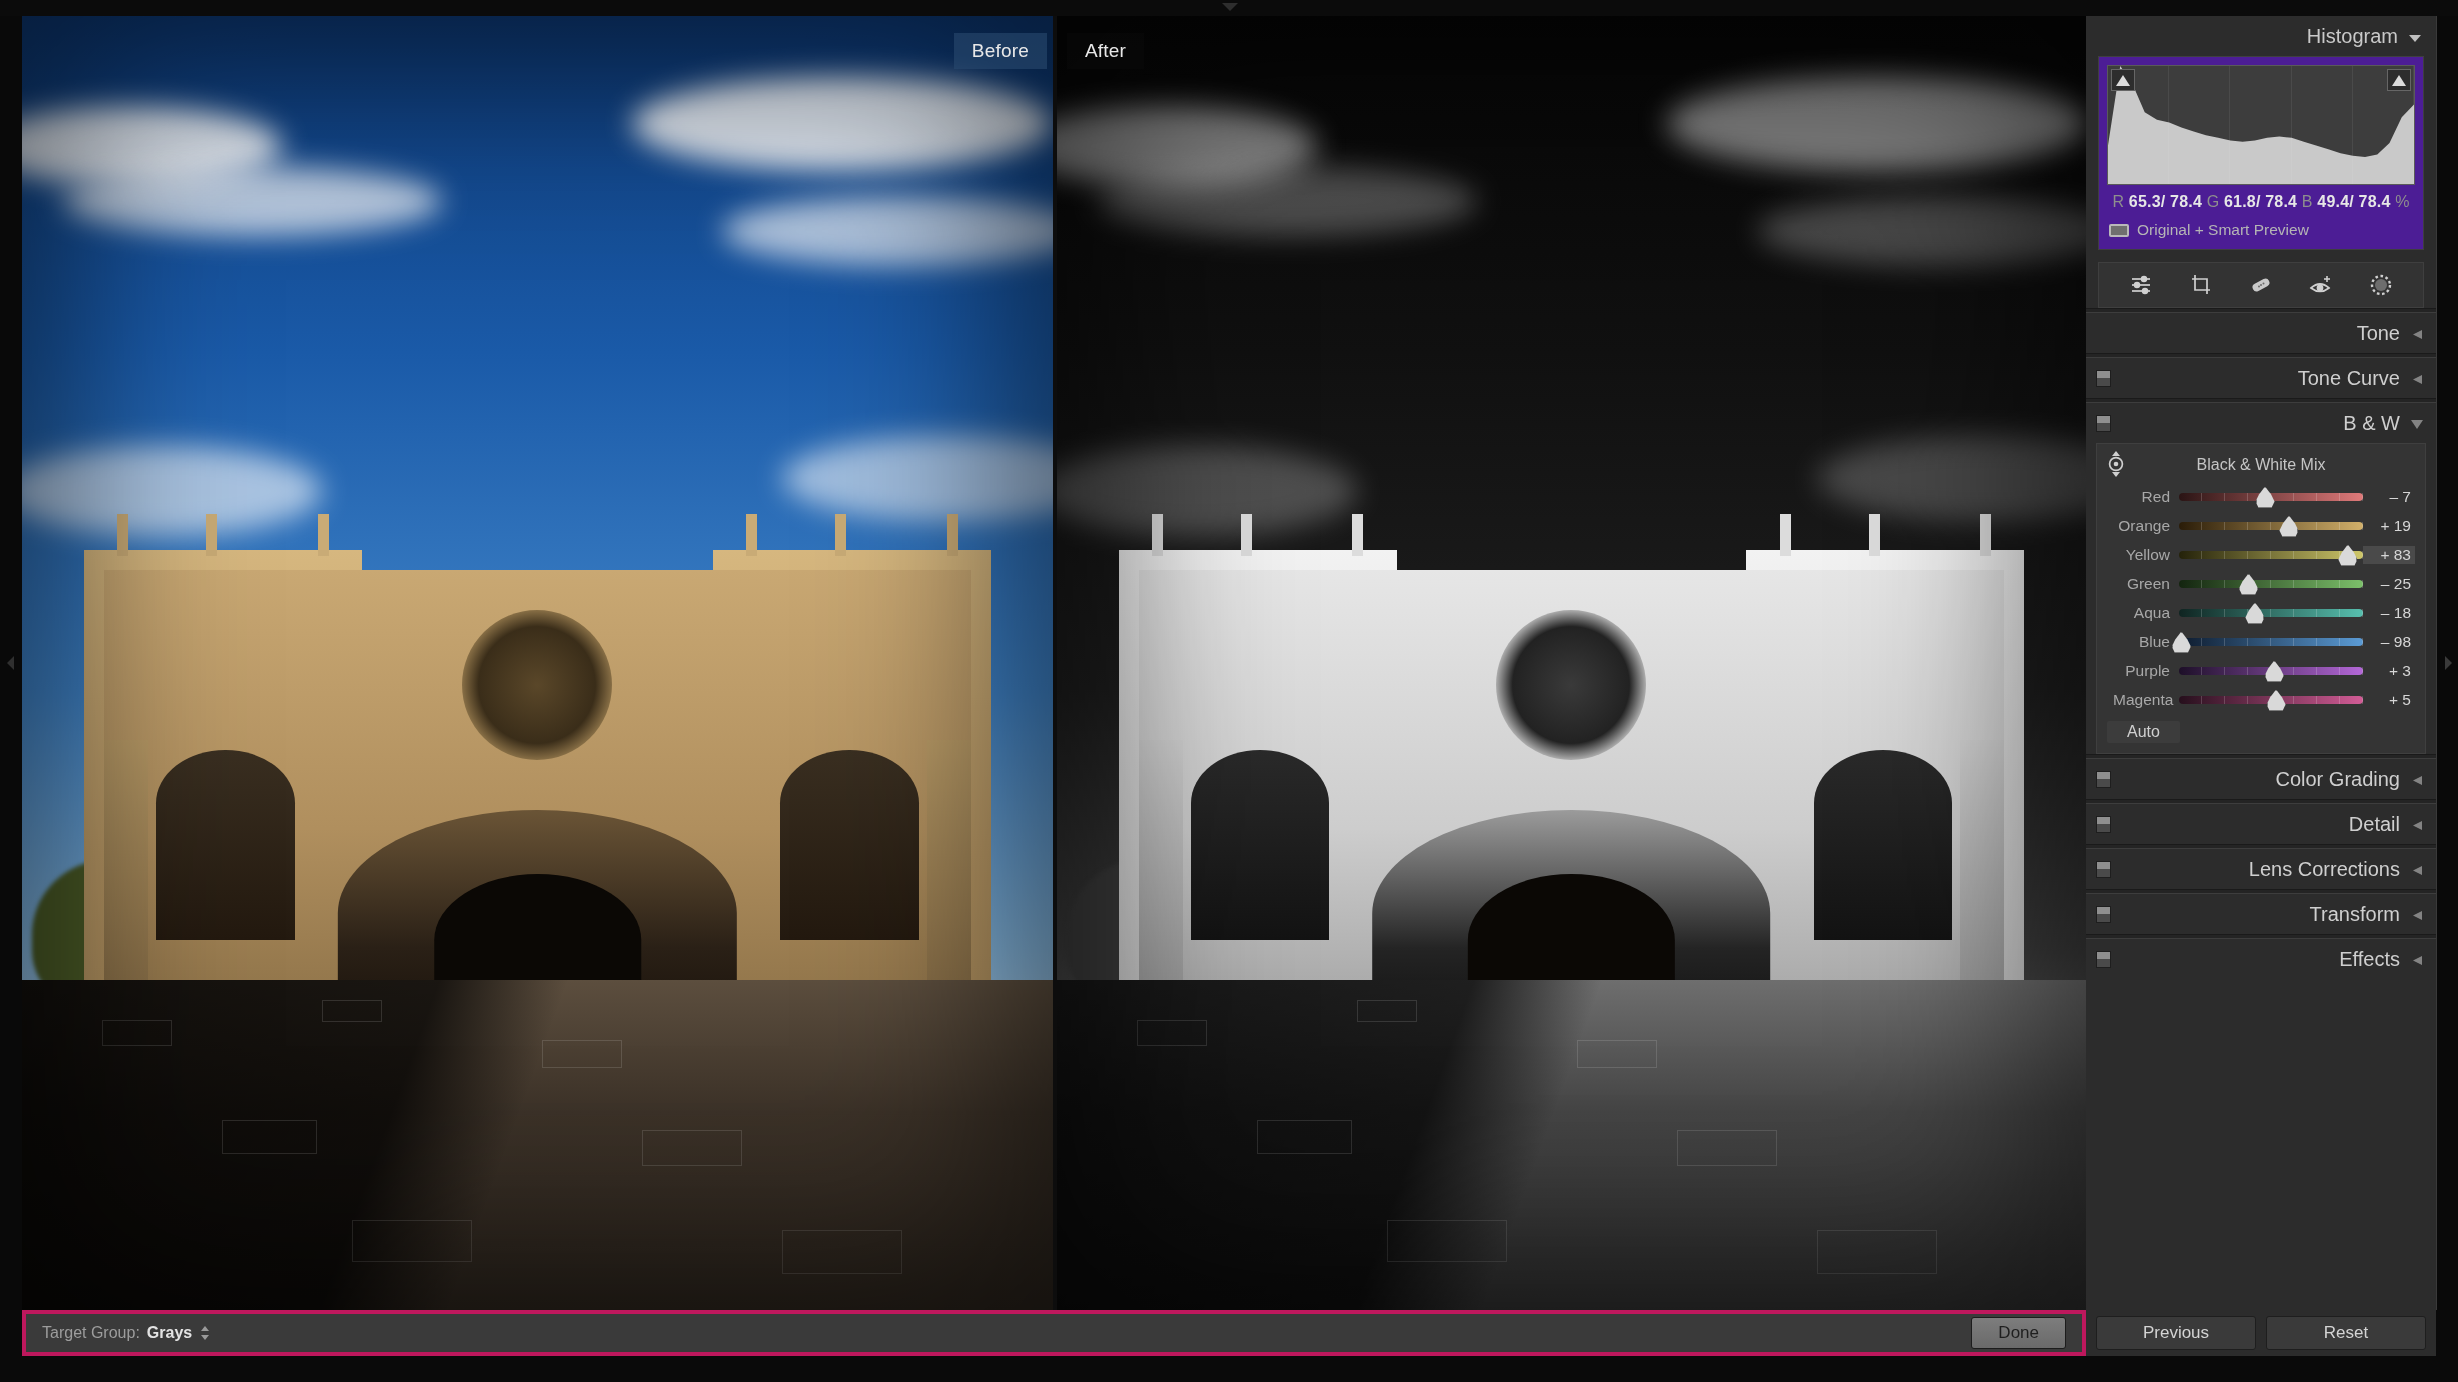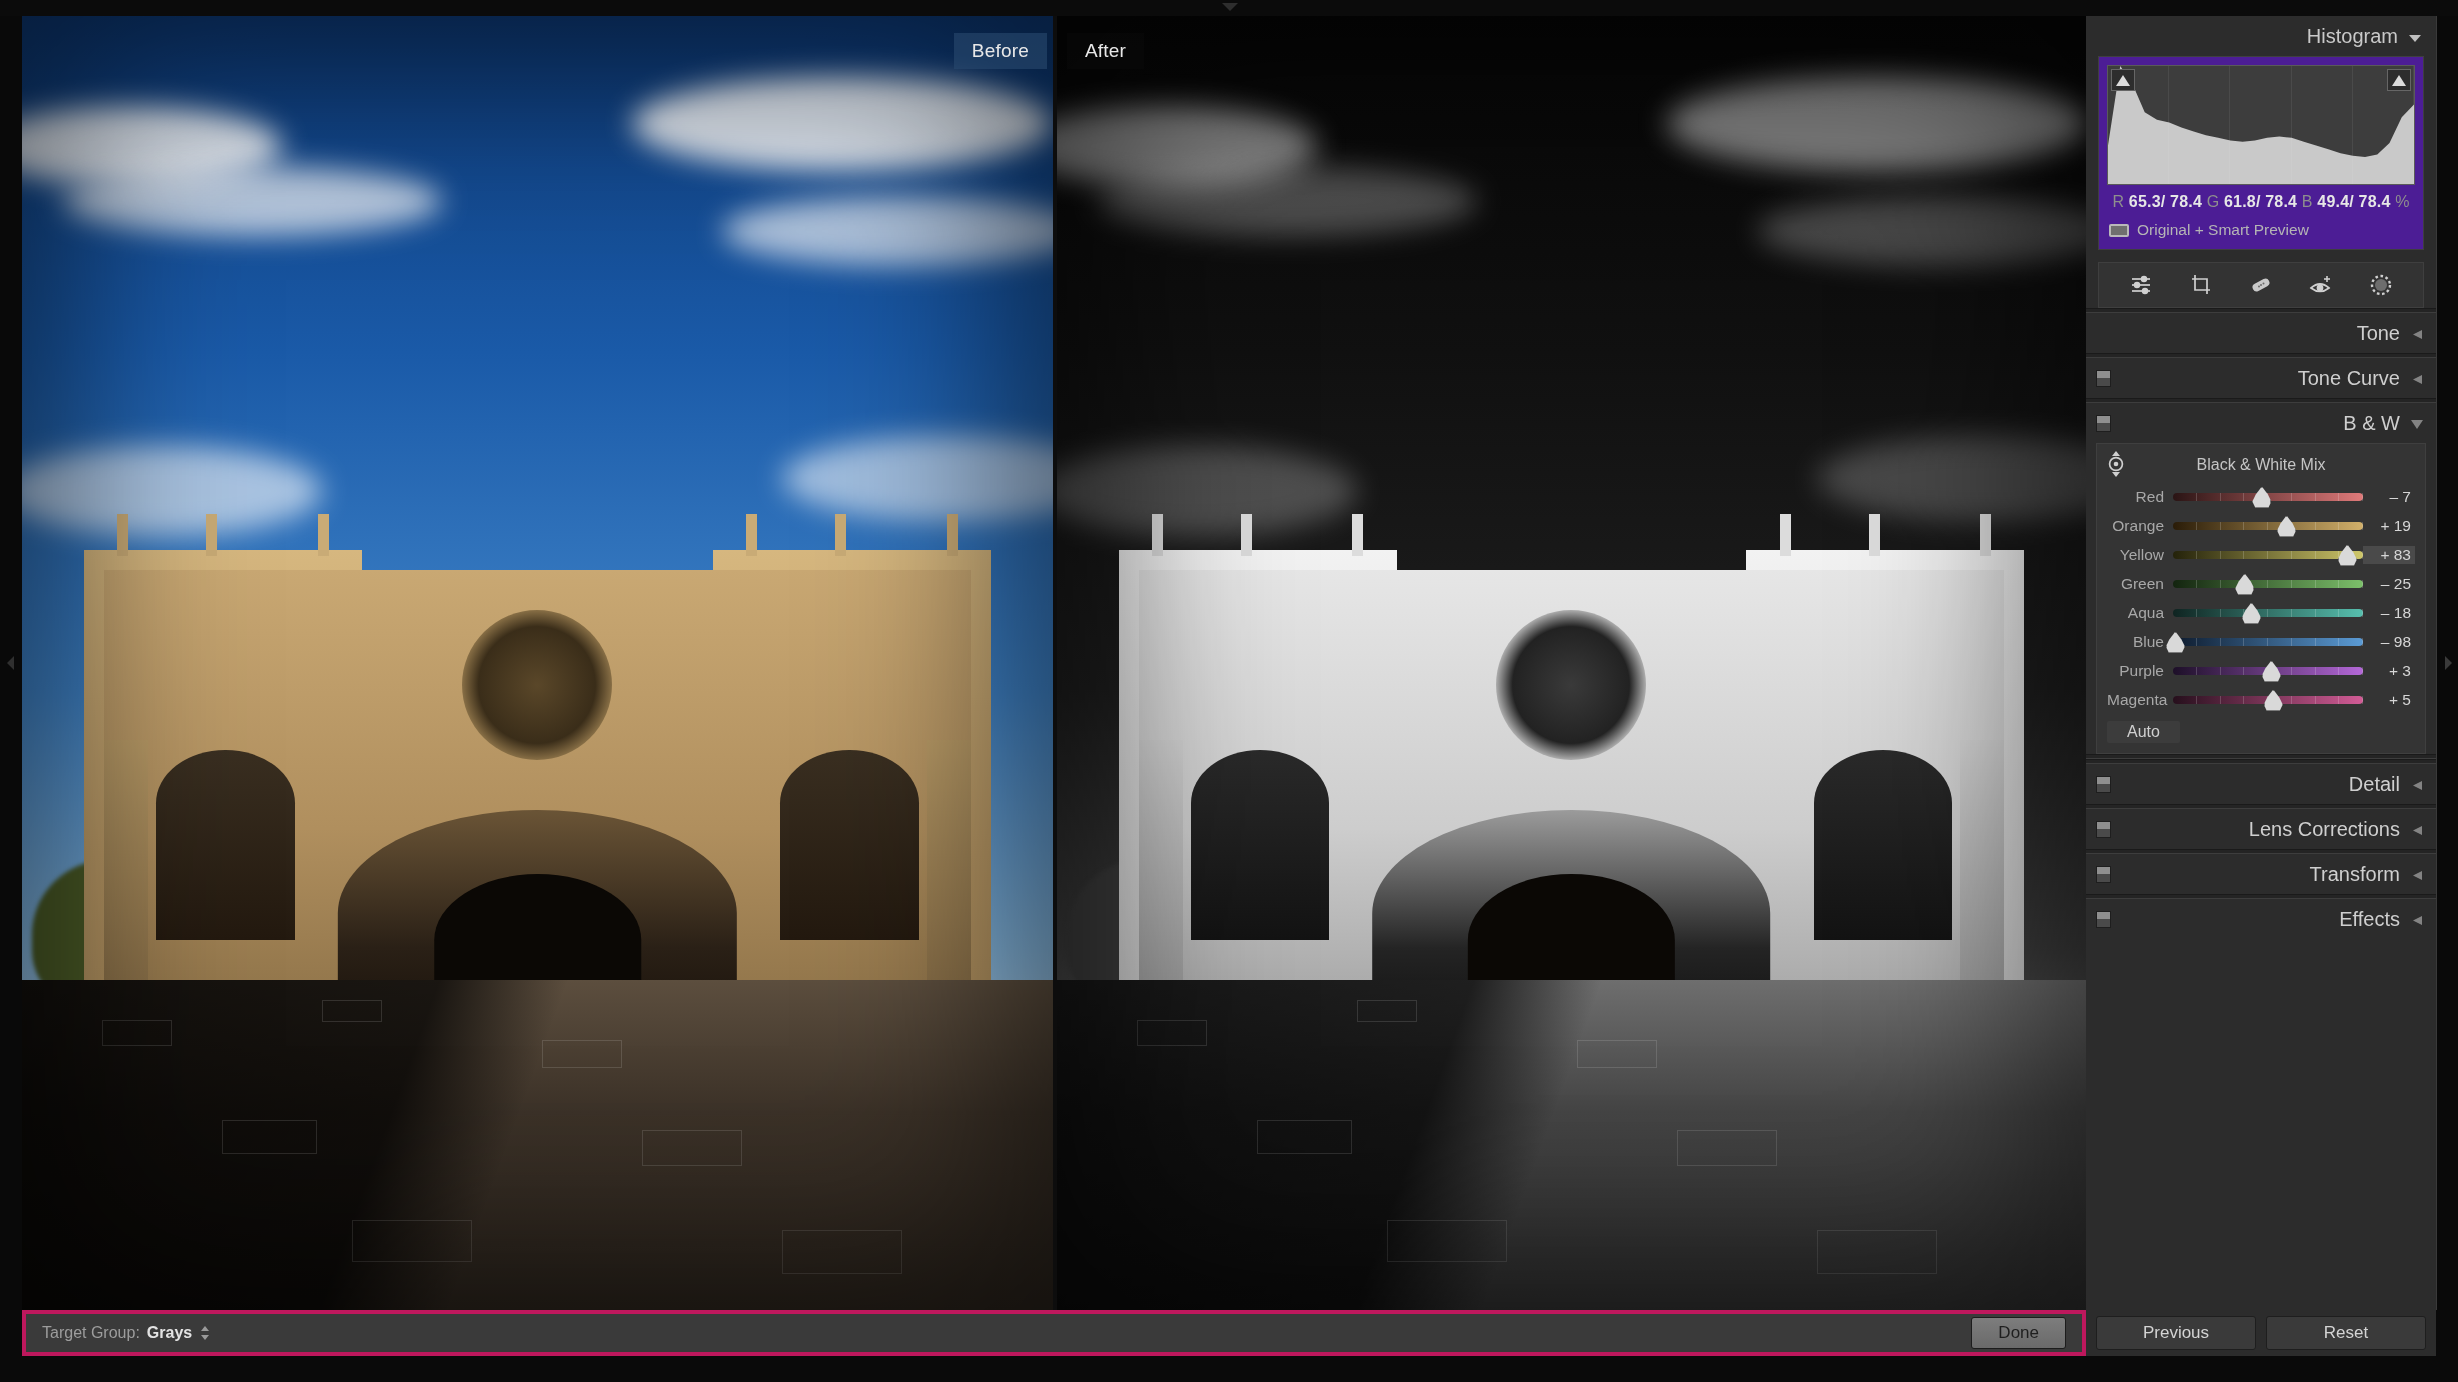--- a/index.html
+++ b/index.html
@@ -125,21 +125,21 @@
               padding-right:12px; font-size:20px; color:#cfcfcf; background:#2c2c2c; }
   .sec-head .toggle { position:absolute; left:10px; top:12px; width:15px; height:17px;
                       background:linear-gradient(180deg,#8f8f8f 0 48%,#4a4a4a 48% 100%); border:1px solid #1e1e1e; }
   .sec-head .chev { margin-left:10px; width:14px; }
   .divider-line { height:5px; background:#242424; border-top:1px solid #1a1a1a; border-bottom:1px solid #3d3d3d; }
 
   
   .bw-body { background:#343434; border:1px solid #3f3f3f; margin:0 10px; padding:8px 10px 10px; position:relative; }
   .bw-title { text-align:center; font-size:16px; color:#c5c5c5; padding:4px 0 8px; }
   .tat { position:absolute; left:6px; top:6px; width:26px; height:28px; }
-  .slider-row { display:flex; align-items:center; height:29px; }
+  .slider-row { display:flex; align-items:center; height:29px;margin-left:6px; }
   .sl-name { width:66px; text-align:right; font-size:15.5px; color:#a8a8a8; padding-right:9px; }
   .sl-track { position:relative; flex:1; height:8px; border-radius:4px; }
   .sl-ticks { position:absolute; inset:0; display:flex; }
   .sl-ticks div { flex:1; border-right:1px solid rgba(255,255,255,.18); }
   .sl-thumb { position:absolute; top:-6px; width:19px; height:21px; margin-left:-9px;
               background:#d9d9d9; border:1px solid #6e6e6e;
               clip-path:polygon(50% 0%, 82% 38%, 100% 72%, 85% 100%, 15% 100%, 0% 72%, 18% 38%); }
   .sl-val { width:52px; text-align:right; font-size:15.5px; color:#d6d6d6; padding-right:4px; }
   .sl-val.hl { background:#4a4a4a; }
   .auto-row { display:flex; justify-content:flex-start; padding-top:7px; }
@@ -563,20 +563,27 @@
               </span>
               <span class="sl-thumb" style="left: 52.5%;"></span>
             </span>
             <span class="sl-val">+ 5</span>
           </div>
           <div class="auto-row">
             <span id="auto-btn">Auto</span>
           </div>
         </div>
         <div class="divider-line"></div>
+        <div class="sec-head">
+          <span class="toggle"></span>
+          <span>Color Grading</span>
+          <span class="chev"><svg width="14" height="11">
+              <polygon points="12,1 12,10 3,5.5" fill="#9a9a9a" opacity=".8"></polygon>
+            </svg></span>
+        </div>
         <div class="divider-line"></div>
         <div class="sec-head">
           <span class="toggle"></span>
           <span>Detail</span>
           <span class="chev"><svg width="14" height="11">
               <polygon points="12,1 12,10 3,5.5" fill="#9a9a9a" opacity=".8"></polygon>
             </svg></span>
         </div>
         <div class="divider-line"></div>
         <div class="sec-head">

